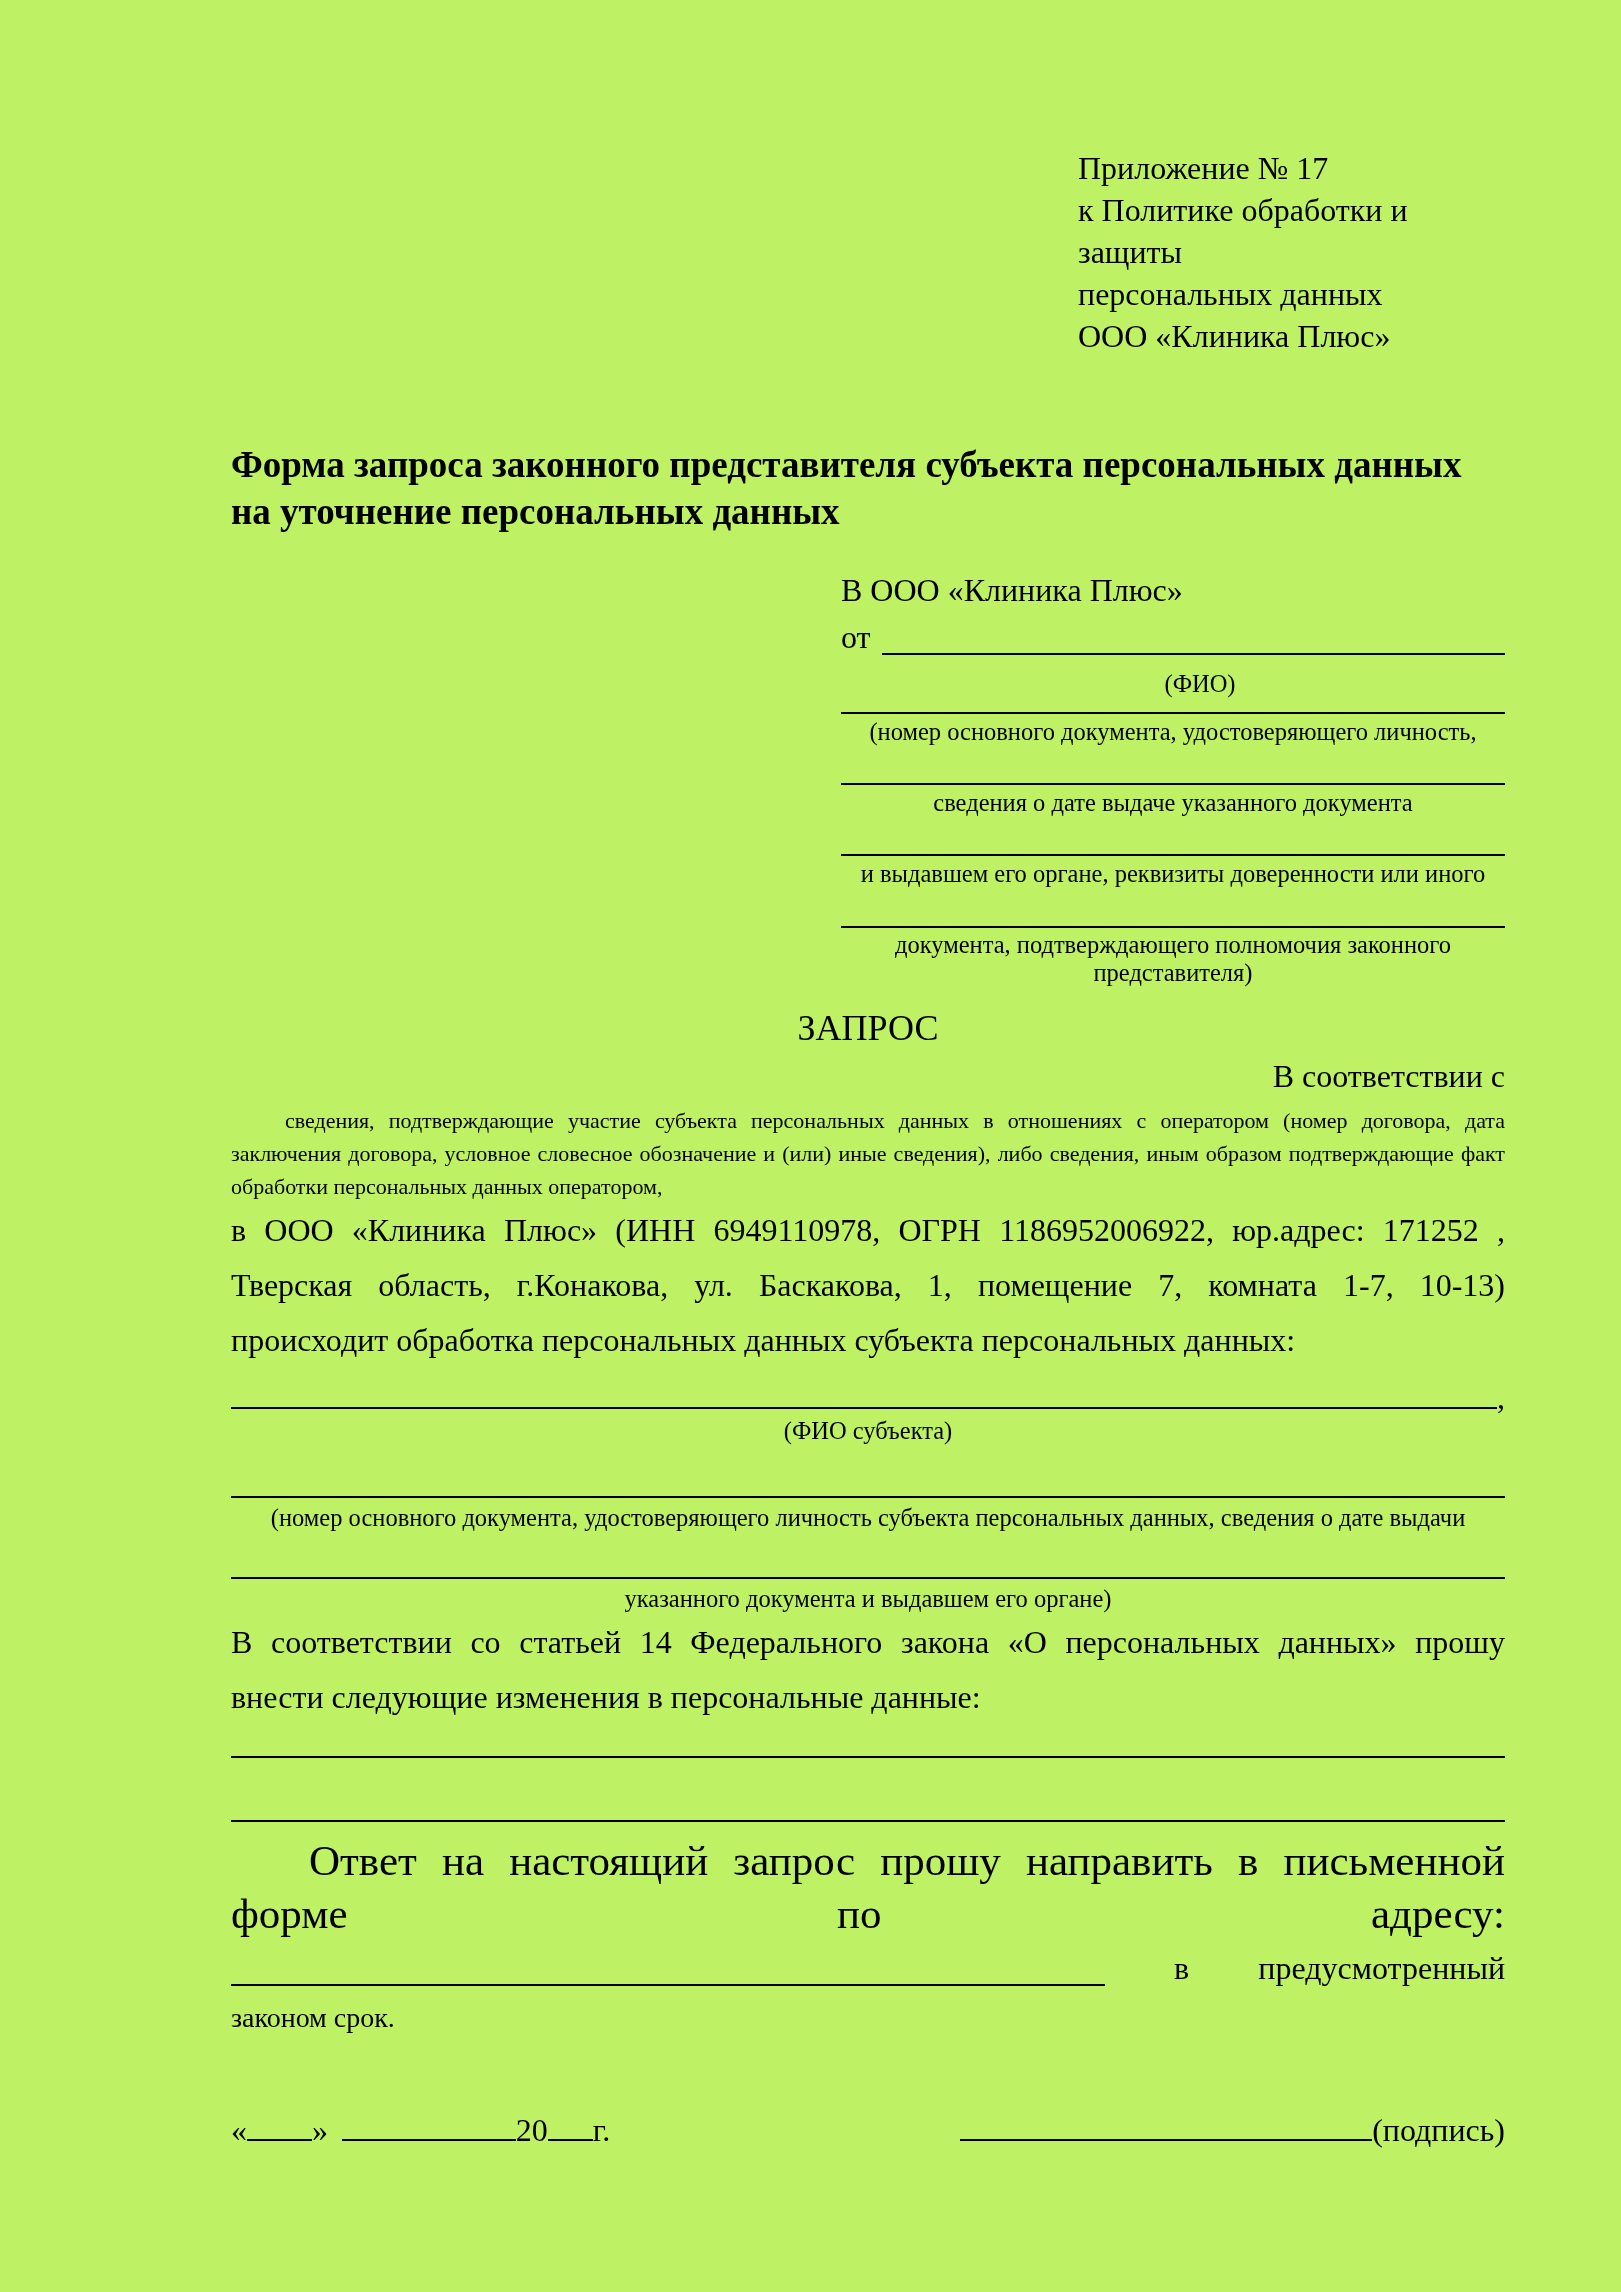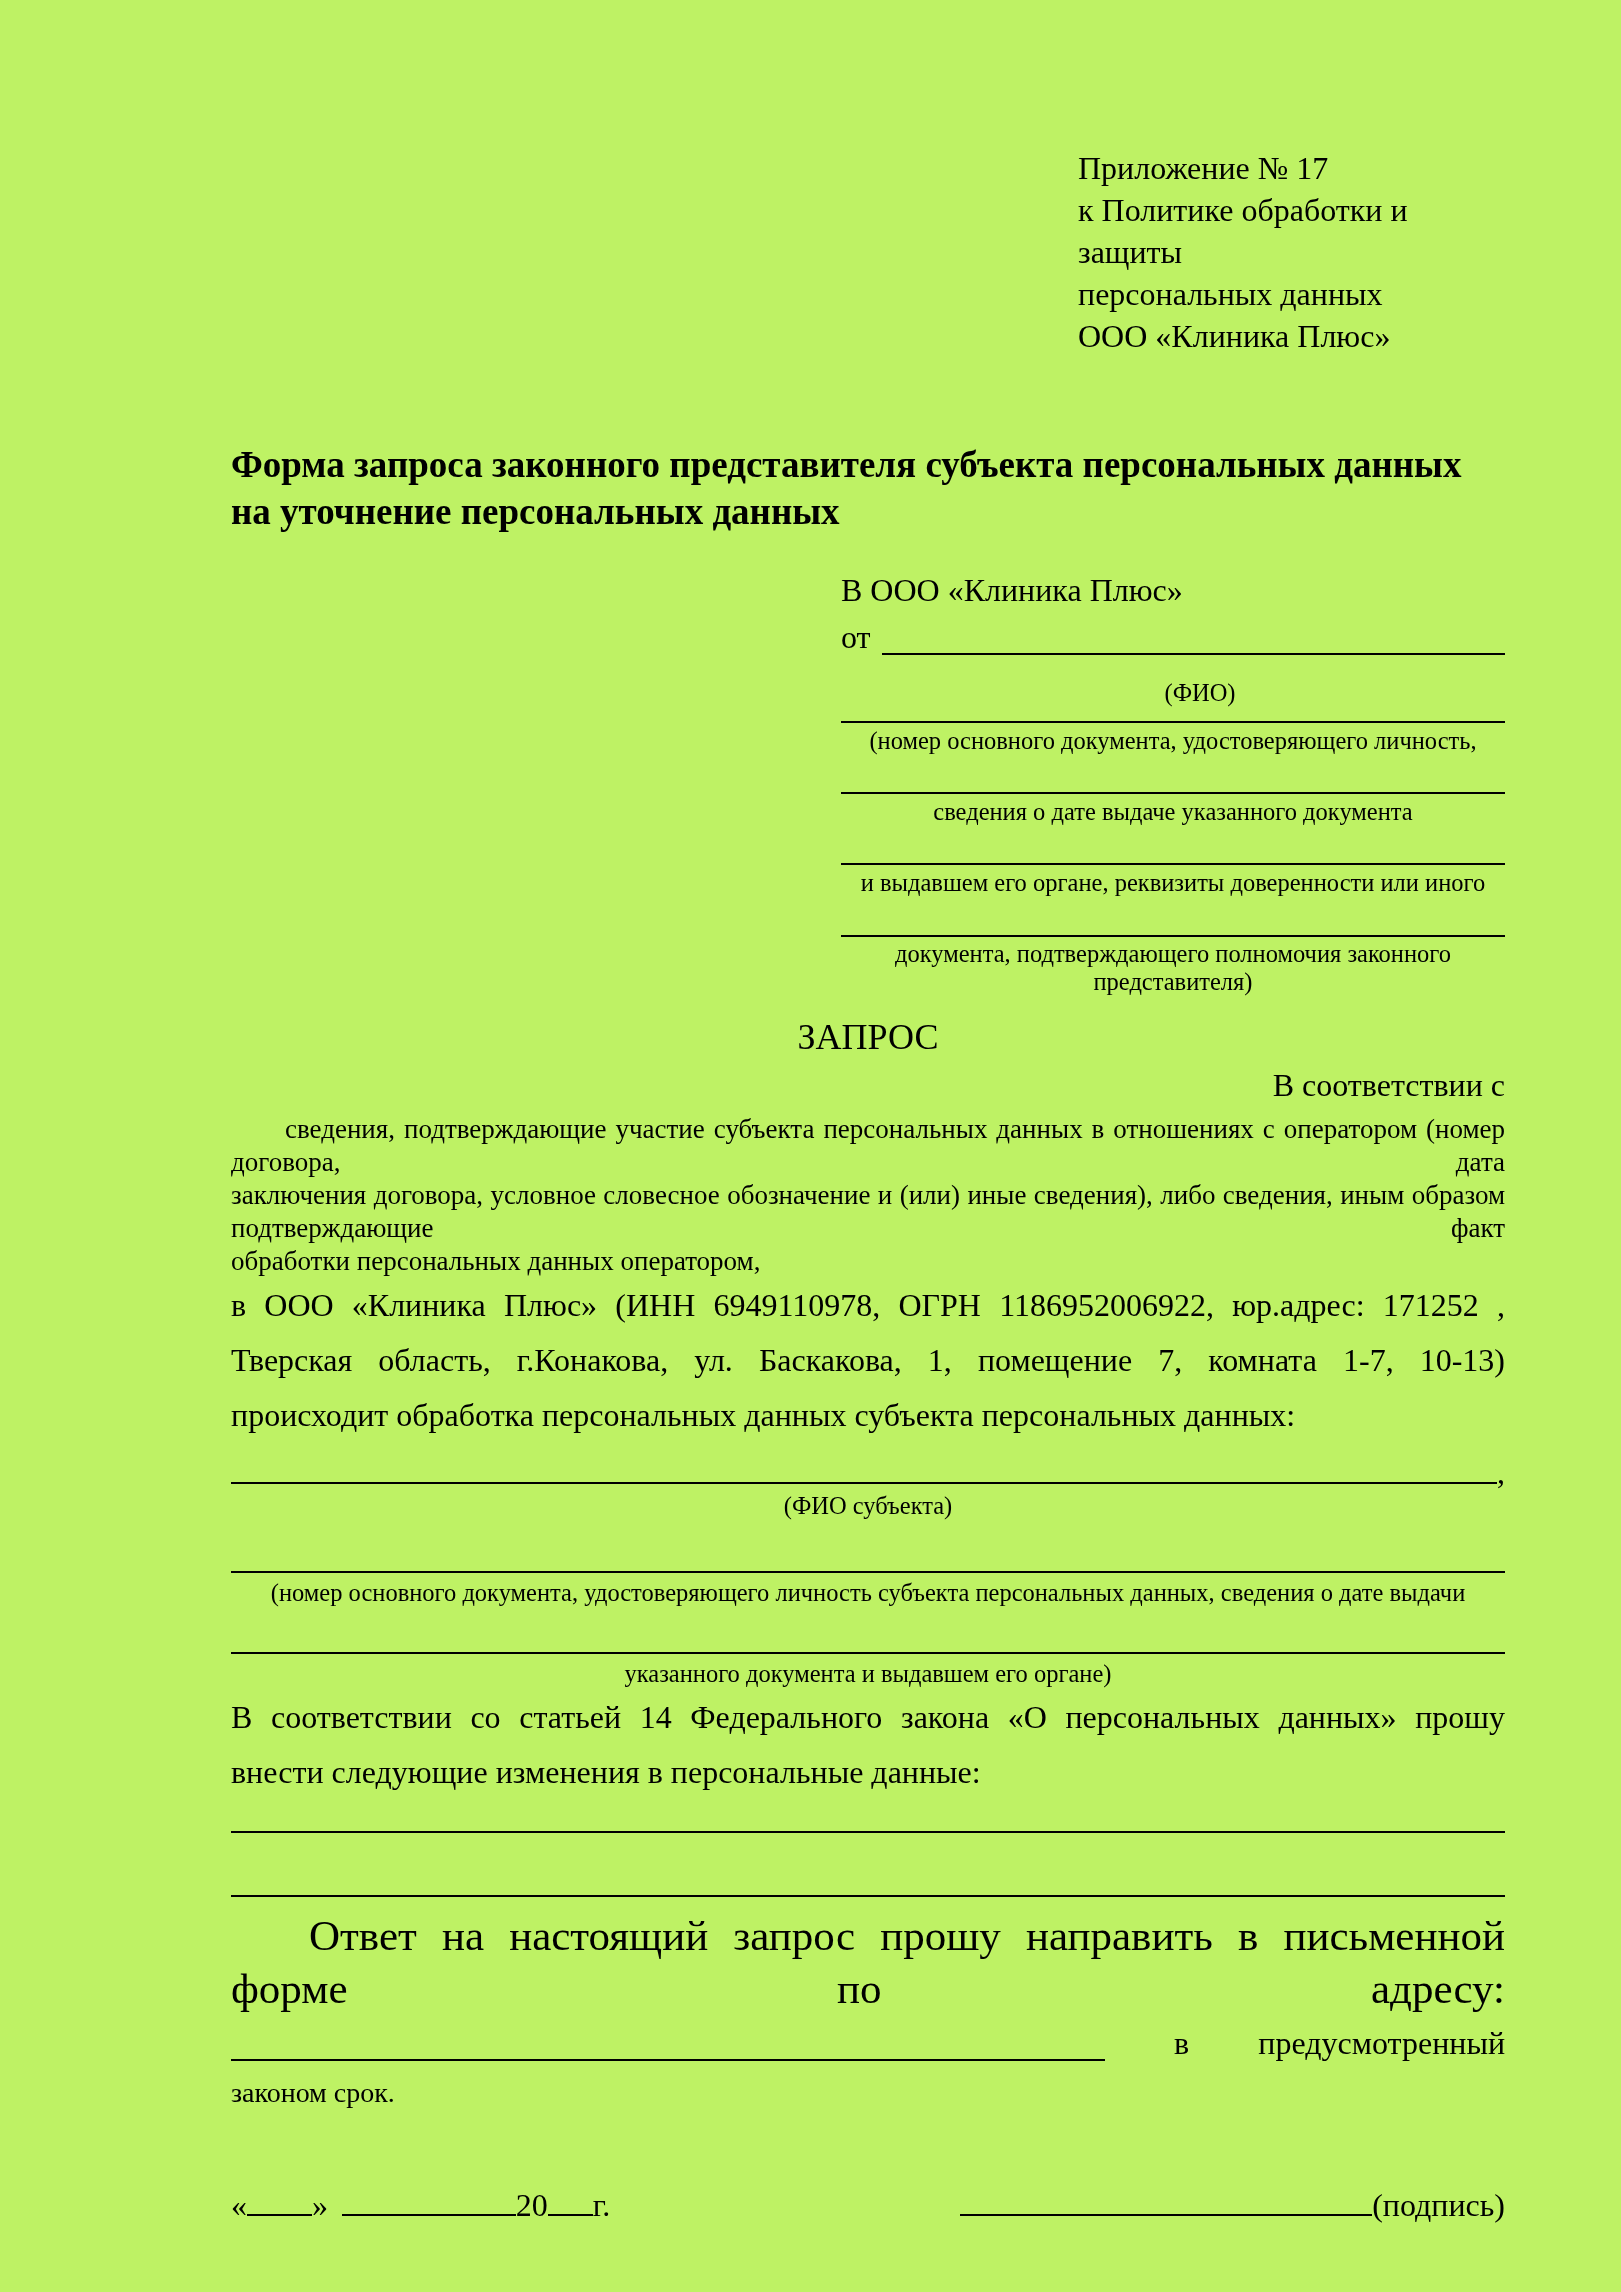--- a/index.html
+++ b/index.html
@@ -22,35 +22,35 @@
 
   
   .title { margin-top: 84px; text-align: left; font-weight: bold; font-size: 37px; line-height: 47px; }
 
   
   .addressee { margin-top: 33px; margin-left: 610px; font-size: 32px; }
   .addressee .org { line-height: 45px; }
   .from-row { display: flex; align-items: flex-end; height: 47px; }
   .from-row .fill-line { flex: 1; border-bottom: 2.9px solid #000; margin-left: 11.8px; margin-bottom: 4.9px; }
   .cap { font-size: 24.5px; line-height: 27.4px; text-align: center; }
-  .cap-fio { margin-top: 19px; margin-left: 54px; }
+  .cap-fio { margin-top: 10px; margin-left: 54px; }
   .blank-unit .blank-line { border-bottom: 2.9px solid #000; height: 2.9px; }
   .blank-unit.first { margin-top: 13.7px; }
   .blank-unit { margin-top: 37px; }
   .blank-unit .cap { margin-top: 3.9px; }
 
   
   .zapros { margin-top: 17.6px; text-align: center; font-size: 36px; line-height: 49px; }
 
   
   .intro-row { display: flex; align-items: flex-end; height: 47px; padding-left: 78px; flex-direction: column; }
   .intro-row .fill-line { flex: 1; border-bottom: 2.9px solid #000; margin-left: 13.7px; margin-bottom: 4.9px; }
 
   
-  .footnote { font-size: 27px; line-height: 33px; margin-top: 3.9px; }
+  .footnote { font-size: 22px; line-height: 33px; margin-top: 3.9px; }
   .footnote .indent { text-indent: 54px; }
   .jline { text-align: justify; text-align-last: justify; }
   .lline { text-align: left; }
 
   
   .bodypara { font-size: 32px; line-height: 55px; }
 
   
   .wide-blank { border-bottom: 2.9px solid #000; height: 2.9px; }
   .fio-subj-row { display: flex; align-items: flex-end; margin-top: 17.6px; height: 25.5px; }

